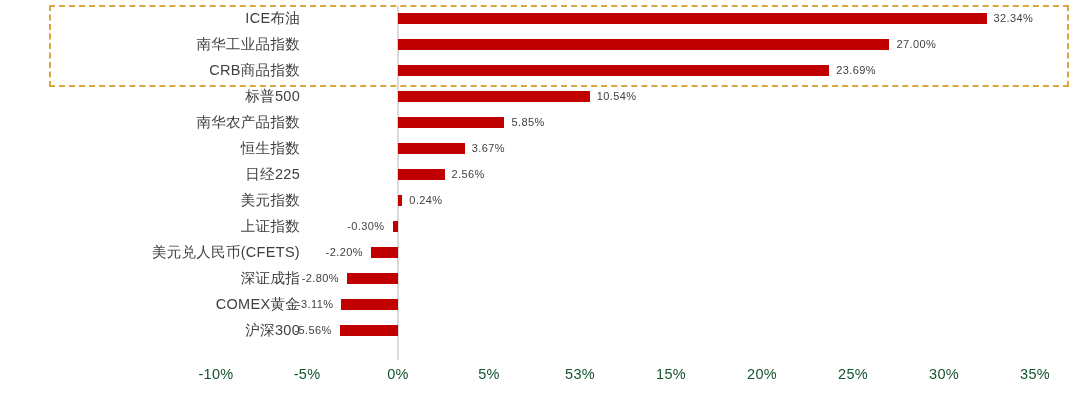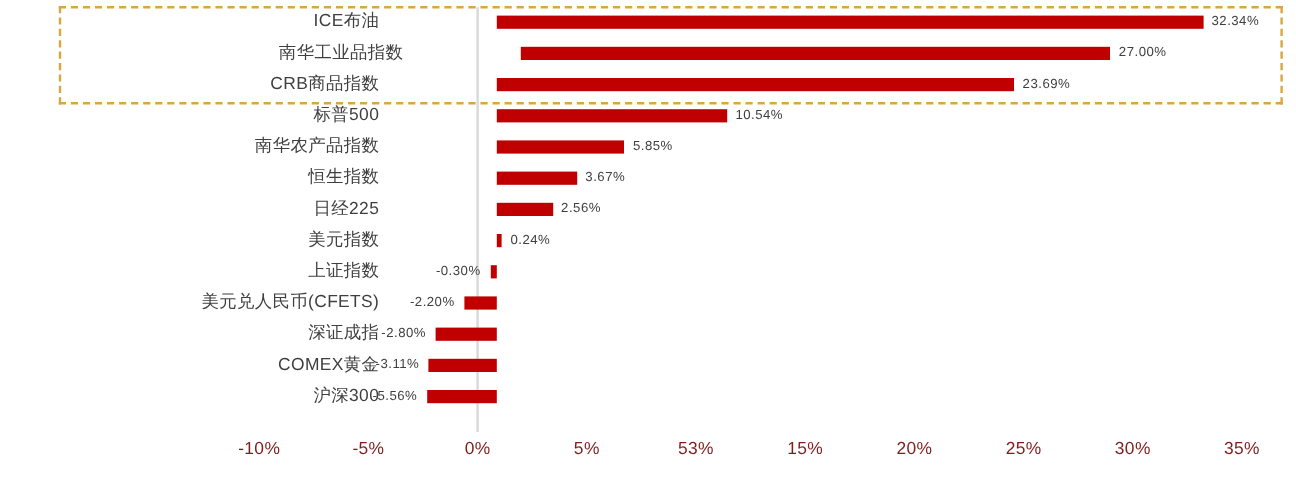--- a/index.html
+++ b/index.html
@@ -15,21 +15,21 @@
   #chart-root {
     position: relative;
     width: 1080px;
     height: 401px;
     background: #ffffff;
   }
 
   
   .row {
     position: absolute;
-    left: 16px;
+    left: 0;
     width: 918px;
     height: 26px;
   }
   .cat-label {
     position: absolute;
     left: 0;
     top: 0;
     width: 306px;
     height: 26px;
     line-height: 26px;
@@ -89,38 +89,38 @@
     height: 1px;
     background: transparent;
   }
   .tick-label {
     position: absolute;
     top: 366px;
     width: 70px;
     margin-left: -35px;
     text-align: center;
     font-size: 14.5px;
-    color: #7f1d1d;
+    color: #14532d;
     letter-spacing: 0.3px;
   }
 </style>
 </head>
 <body>
 
 <div id="chart-root">
 
   <div id="zero-axis"></div>
 
   <div id="rows-container">
       <div class="row" style="top: 5px;">
         <div class="cat-label">ICE布油</div>
         <div class="bar" style="width: 588.588px; left: 398px; background: rgb(192, 0, 0);"></div>
         <div class="val-label pos" style="left: 986.588px;">32.34%</div>
       </div>
-      <div class="row" style="top: 31px; margin-left: 20px;">
+      <div class="row" style="top: 31px;">
         <div class="cat-label">南华工业品指数</div>
         <div class="bar" style="width: 491.4px; left: 398px; background: rgb(192, 0, 0);"></div>
         <div class="val-label pos" style="left: 889.4px;">27.00%</div>
       </div>
       <div class="row" style="top: 57px; padding-left: 43px;">
         <div class="cat-label">CRB商品指数</div>
         <div class="bar" style="width: 431.158px; left: 398px; background: rgb(192, 0, 0);"></div>
         <div class="val-label pos" style="left: 829.158px;">23.69%</div>
       </div>
       <div class="row" style="top: 83px;">

